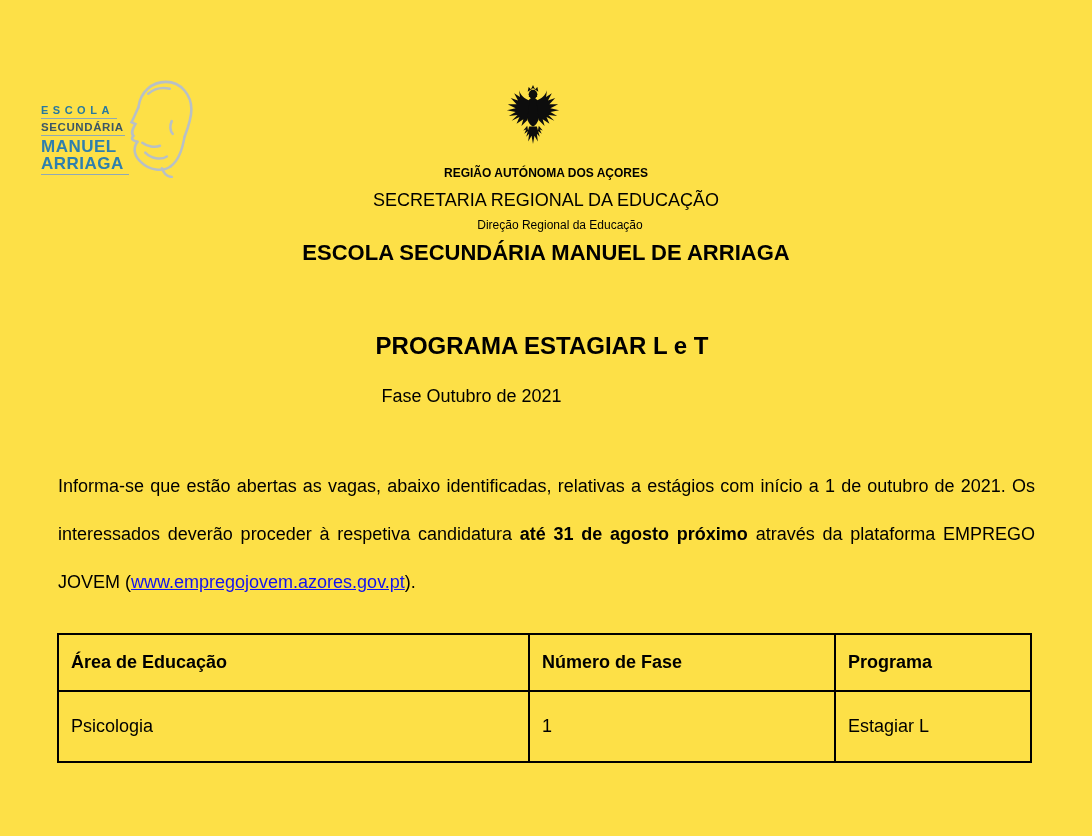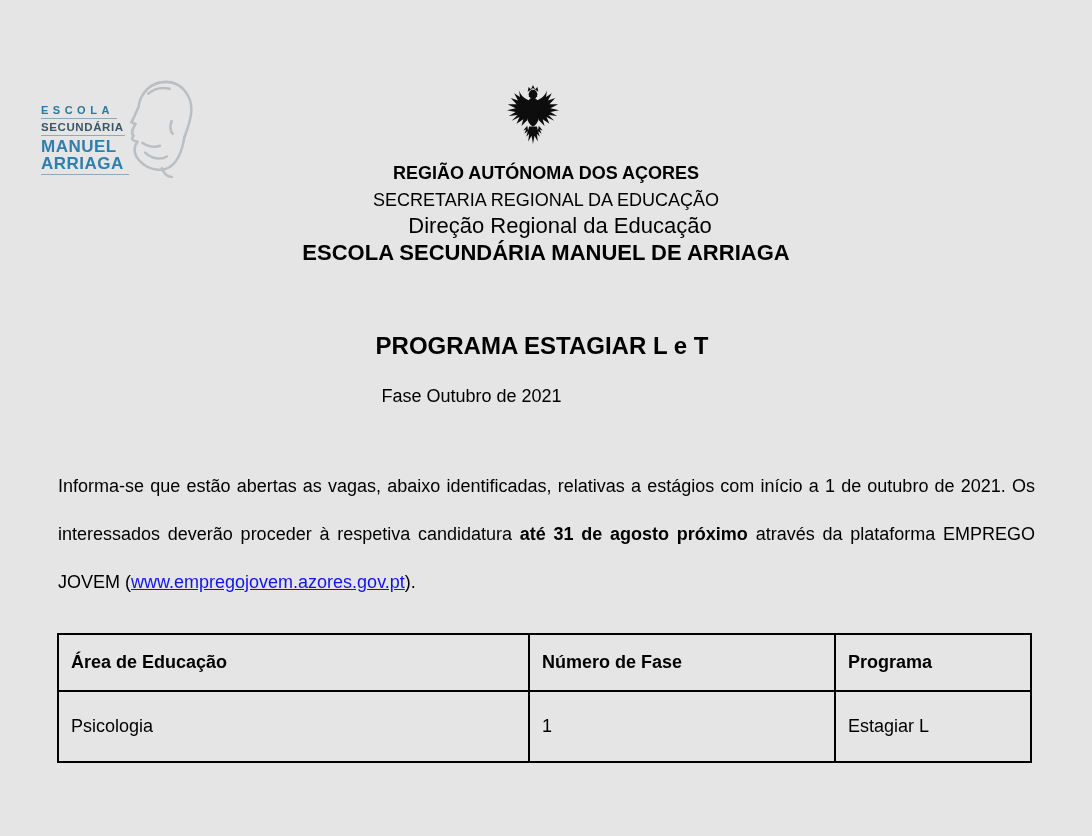--- a/index.html
+++ b/index.html
@@ -4,44 +4,44 @@
 <style>
   * { margin:0; padding:0; box-sizing:border-box; }
   html,body { background:#ffffff; }
   body {
     width:1092px; height:836px;
     font-family:"Liberation Sans", sans-serif;
     color:#000;
     position:relative;
     overflow:hidden;
   }
-  .page { position:relative; width:1092px; height:836px; background:#e5e5e5; }
+  .page { position:relative; width:1092px; height:836px; background:#fde047; }
 
   
   .logo { position:absolute; left:37px; top:76px; width:176px; height:106px; }
   .logo-portrait { position:absolute; left:68px; top:0; width:108px; height:106px; }
   .logo-text { position:absolute; left:4px; top:28px; width:130px; }
   .logo-l1 { font-size:11px; font-weight:bold; letter-spacing:4.5px; color:#27799f; line-height:13px; }
   .logo-rule { height:1px; background:#8fa9b6; margin:1px 0 2px 0; }
   .rule-1 { width:76px; }
   .rule-2 { width:84px; }
   .rule-3 { width:88px; }
   .logo-l2 { font-size:11.5px; font-weight:bold; letter-spacing:0.6px; color:#3b5666; line-height:13px; }
   .logo-l3 { font-size:17px; font-weight:bold; letter-spacing:0.5px; color:#2e7fae; line-height:17px; margin-top:2px; }
   .logo-l4 { font-size:17px; font-weight:bold; letter-spacing:0.5px; color:#2e7fae; line-height:18px; }
 
   
   .eagle { position:absolute; left:504px; top:82px; width:58px; height:66px; }
   .eagle svg { width:100%; height:100%; }
 
   
   .org-block { position:absolute; left:0; top:160px; width:1092px; text-align:center; }
-  .org1 { font-size:18px; font-weight:bold; line-height:27px; }
+  .org1 { font-size:12px; font-weight:bold; line-height:27px; }
   .org2 { font-size:18px; font-weight:normal; line-height:26px; }
-  .org3 { font-size:22px; font-weight:normal; line-height:25px;padding-left:28px; }
+  .org3 { font-size:12px; font-weight:normal; line-height:25px;padding-left:28px; }
   .org4 { font-size:22px; font-weight:bold; line-height:30px; }
 
   
   .doc-title { position:absolute; left:0; top:332px; width:1084px; text-align:center;
                font-size:24px; font-weight:bold; }
   .doc-subtitle { position:absolute; left:0; top:386px; width:943px; text-align:center;
                font-size:18px; }
 
   
   .body-par {

